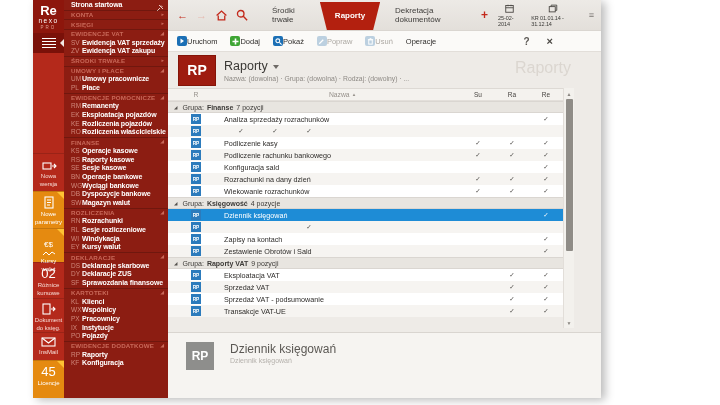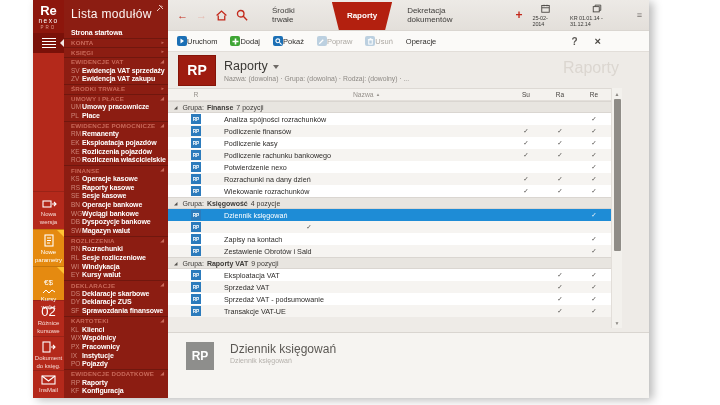--- a/index.html
+++ b/index.html
@@ -1,18 +1,18 @@
 <!DOCTYPE html>
 <html><head>
 <meta charset="utf-8">
 <style>
   *{margin:0;padding:0;box-sizing:border-box}
   html,body{width:720px;height:405px;background:#fff;overflow:hidden;
     font-family:"Liberation Sans","DejaVu Sans",sans-serif;-webkit-font-smoothing:antialiased}
-  .app{position:absolute;left:33px;top:0;width:616px;height:398px;display:flex;
+  .app{position:absolute;left:33px;top:0;width:568px;height:398px;display:flex;
     box-shadow:4px 2px 9px rgba(0,0,0,.28)}
   
   .strip{width:31px;background:#B4291B;color:#fff;display:flex;flex-direction:column;flex:none}
   .logo{background:#8D160C;text-align:center;padding:4px 0 3px;line-height:1}
   .logo-re{font-size:13px;font-weight:bold}
   .logo-nexo{font-size:6.5px;letter-spacing:1.5px;margin-top:1px}
   .logo-pro{font-size:4.5px;letter-spacing:2px;color:#DFA094;margin-top:1px}
   .menu-btn{background:#7A1109;height:20px;position:relative;display:flex;flex-direction:column;
     align-items:center;justify-content:center;gap:1.5px}
   .menu-btn i{display:block;width:14px;height:1.5px;background:#fff}
@@ -183,29 +183,33 @@
     <div class="tile" style="height:28px">
       <svg width="15" height="10" viewBox="0 0 15 10">
         <g fill="none" stroke="#fff" stroke-width="1.1">
           <rect x="1" y="1" width="13" height="8"></rect>
             <path d="M1 1 l6.5 5 L14 1"></path>
         </g>
         </svg>
       <div class="tile-label">InsMail</div>
     </div>
 
+    <div class="tile orange" style="height:38px">
+      <span class="badge"></span>
+      <div class="tile-big">45</div>
+      <div class="tile-label">Licencje</div>
+    </div>
   </div>
 
   <div class="sidebar">
     <svg class="pin" width="8" height="8" viewBox="0 0 8 8">
       <g stroke="#EFC9C1" stroke-width="1" fill="none">
           <path d="M1 7 L4 4 M3 1 l4 4 M5 1.5 L6.5 3"></path>
         </g>
     </svg>
-    <div class="sidebar-title">Lista modułów</div>
 
     <div class="sb-row sb-home">
         <span class="sb-label">Strona startowa</span>
       </div>
     <div class="sb-row sb-section">
         <span class="sb-label">KONTA</span>
         <span class="sb-marker">▸</span>
       </div>
     <div class="sb-row sb-section">
         <span class="sb-label">KSIĘGI</span>
@@ -502,30 +506,29 @@
       <div class="trow grouprow">
         <span class="g-marker">◢</span>
         <span class="g-prefix">Grupa:</span>
         <span class="g-name">Finanse</span>
         <span class="g-count">7 pozycji</span>
       </div>
       <div class="trow">
           <span class="cell-r">
             <span class="rp-ico">RP</span>
           </span>
-          <span class="cell-name">Analiza spójności rozrachunków</span>
+          <span class="cell-name">Analiza sprzedaży rozrachunków</span>
           <span class="cell-c"></span>
           <span class="cell-c"></span>
           <span class="cell-c">✓</span>
         </div>
       <div class="trow alt">
           <span class="cell-r">
             <span class="rp-ico">RP</span>
           </span>
-          <span class="cell-name">Podliczenie finansów</span>
           <span class="cell-c">✓</span>
           <span class="cell-c">✓</span>
           <span class="cell-c">✓</span>
         </div>
       <div class="trow">
           <span class="cell-r">
             <span class="rp-ico">RP</span>
           </span>
           <span class="cell-name">Podliczenie kasy</span>
           <span class="cell-c">✓</span>
@@ -538,21 +541,21 @@
           </span>
           <span class="cell-name">Podliczenie rachunku bankowego</span>
           <span class="cell-c">✓</span>
           <span class="cell-c">✓</span>
           <span class="cell-c">✓</span>
         </div>
       <div class="trow">
           <span class="cell-r">
             <span class="rp-ico">RP</span>
           </span>
-          <span class="cell-name">Potwierdzenie nexo</span>
+          <span class="cell-name">Konfiguracja sald</span>
           <span class="cell-c"></span>
           <span class="cell-c"></span>
           <span class="cell-c">✓</span>
         </div>
       <div class="trow alt">
           <span class="cell-r">
             <span class="rp-ico">RP</span>
           </span>
           <span class="cell-name">Rozrachunki na dany dzień</span>
           <span class="cell-c">✓</span>

